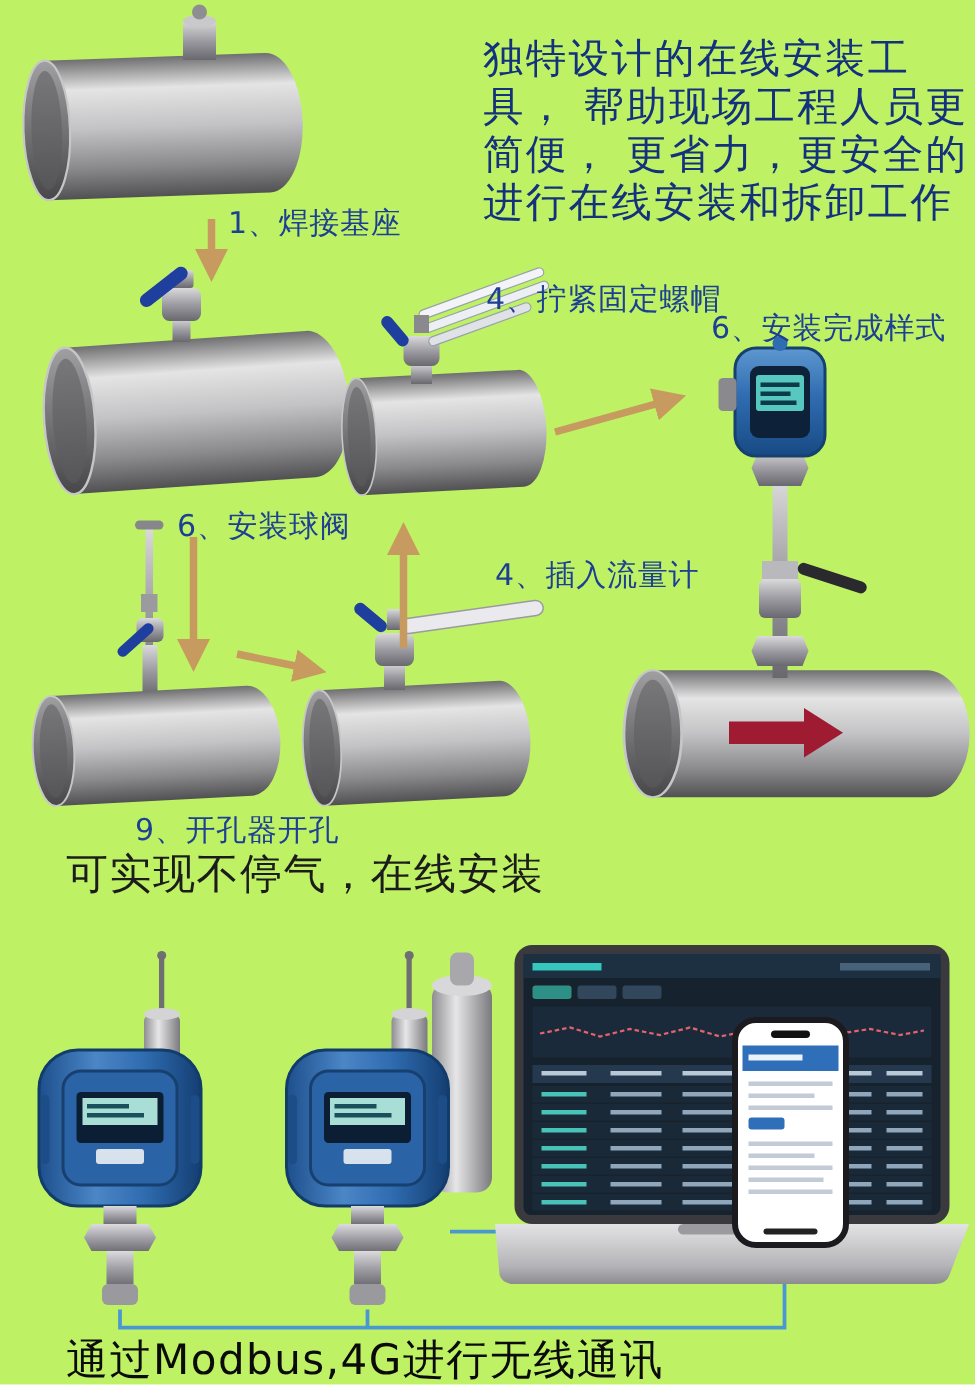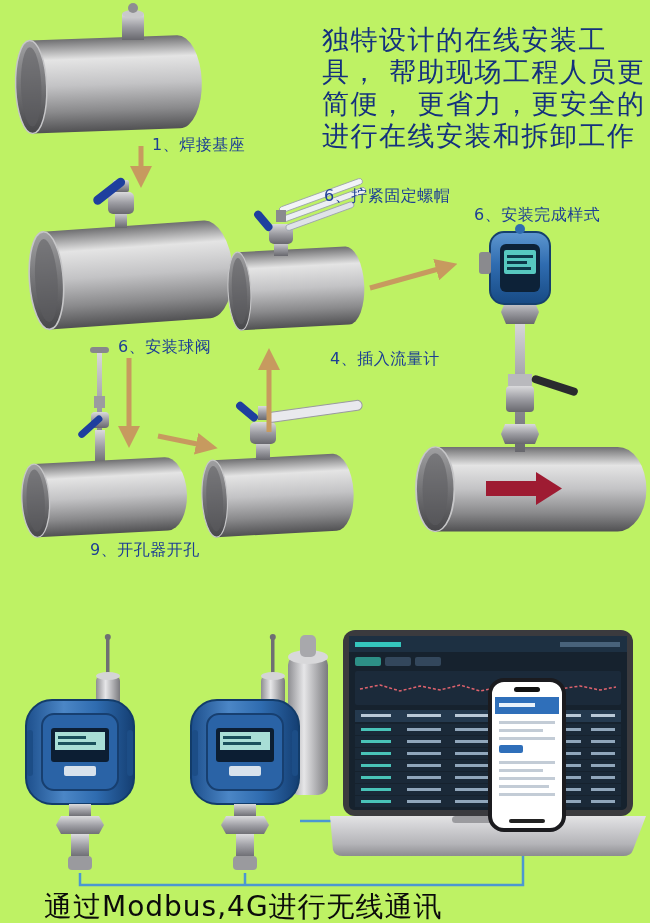--- a/index.html
+++ b/index.html
@@ -6,21 +6,21 @@
   html,body { background:#ffffff; }
   body { font-family:"DejaVu Sans","Liberation Sans",sans-serif; }
   .page { position:relative; width:650px; height:923px; background:#bef264; overflow:hidden; }
   .abs { position:absolute; }
   .intro {
     position:absolute; left:322px; top:24px; width:324px;
     font-size:27px; line-height:1.18; letter-spacing:1.5px;
     color:#14317d; font-weight:500; text-align:left;
   }
   .step-label {
-    position:absolute; font-size:16px; font-weight:500;
+    position:absolute; font-size:20px; font-weight:500;
     color:#1d3f94; white-space:nowrap; letter-spacing:0.5px;
   }
   .caption {
     position:absolute; font-size:28px; font-weight:500;
     color:#1c1c1c; white-space:nowrap; letter-spacing:1px;
   }
   .caption.bottom { color:#0b0b0b; }
   svg { display:block; }
 </style>
 </head>
@@ -166,24 +166,25 @@
       <line x1="269" y1="432" x2="269" y2="364" marker-end="url(#ah)"></line>
       <line x1="370" y1="288" x2="442" y2="268" marker-end="url(#ah)"></line>
     </g>
   </svg>
 
   <div class="intro">独特设计的在线安装工具， 帮助现场工程人员更简便， 更省力，更安全的进行在线安装和拆卸工作</div>
 
   <div class="step-label" style="left:152px;top:135px">1、焊接基座</div>
   <div class="step-label" style="left:118px;top:337px">6、安装球阀</div>
   <div class="step-label" style="left:90px;top:540px">9、开孔器开孔</div>
-  <div class="step-label" style="left:330px;top:349px">4、插入流量计</div>
-  <div class="step-label" style="left:324px;top:186px">6、拧紧固定螺帽</div>
+  <div class="step-label" style="left:330px;top:370px">4、插入流量计</div>
+  <div class="step-label" style="left:324px;top:186px">4、拧紧固定螺帽</div>
   <div class="step-label" style="left:474px;top:205px">6、安装完成样式</div>
 
+  <div class="caption" style="left:44px;top:564px">可实现不停气，在线安装</div>
 
   <svg class="abs" style="left:0;top:623px" width="650" height="300" viewBox="0 0 650 300">
     <defs>
       <linearGradient id="vg2" x1="0" y1="0" x2="0" y2="1">
         <stop offset="0" stop-color="#dcdcde"></stop>
         <stop offset="0.5" stop-color="#a2a2a8"></stop>
         <stop offset="1" stop-color="#707076"></stop>
       </linearGradient>
       <linearGradient id="cyl" x1="0" y1="0" x2="1" y2="0">
         <stop offset="0" stop-color="#8e8e92"></stop>

